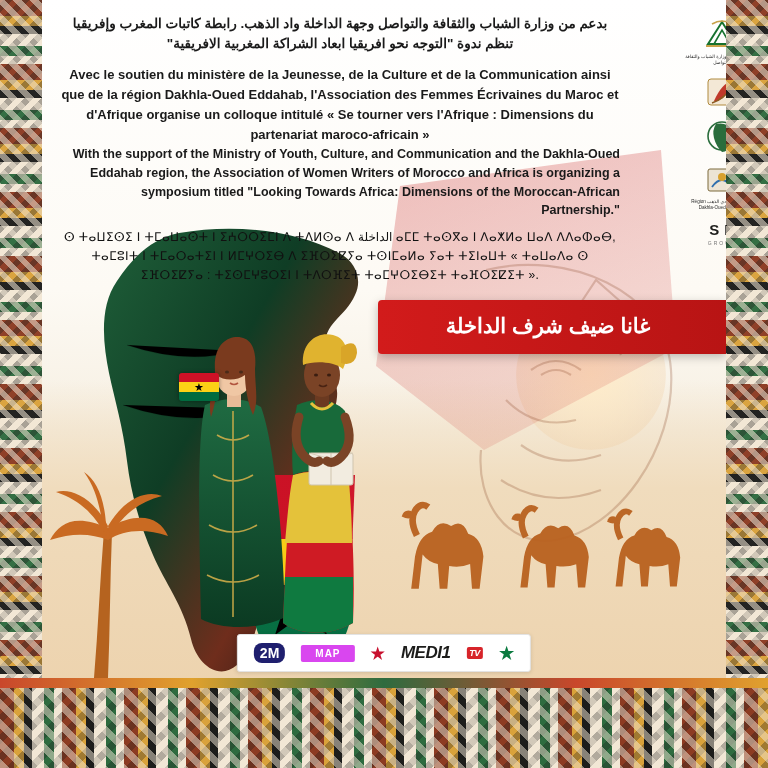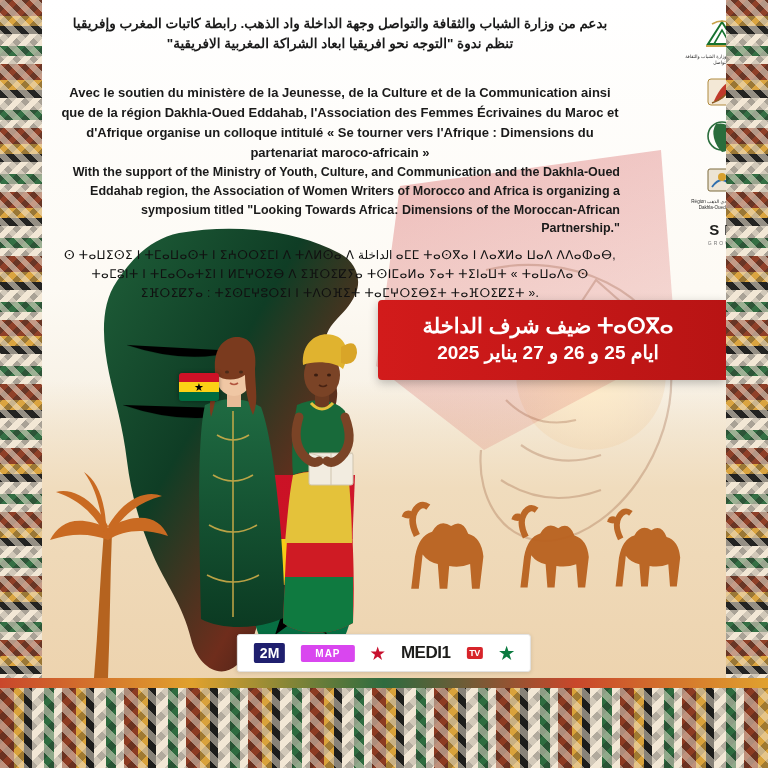--- a/index.html
+++ b/index.html
@@ -130,21 +130,21 @@
     top: 14px;
     width: 560px;
     text-align: center;
     color: #1a1a1a;
   }
   .hdr-ar {
     direction: rtl;
     font-weight: bold;
     font-size: 13.5px;
     line-height: 1.5;
-    margin-bottom: 28px;
+    margin-bottom: 10px;
   }
   .hdr-fr {
     font-weight: bold;
     font-size: 13px;
     line-height: 1.55;
   }
   .hdr-en {
     font-weight: bold;
     font-size: 12.5px;
     line-height: 1.5;
@@ -298,24 +298,24 @@
   .media-item {
     display: flex;
     align-items: center;
     justify-content: center;
     height: 26px;
     padding: 0 8px;
     font-weight: bold;
     font-size: 13px;
     color: #1d1d1b;
   }
-  .m-2m { background: #1f1f6e; color:#fff; border-radius:2px; padding: 2px 6px; font-size: 14px; }
+  .m-2m { background: #1f1f6e; color:#fff; border-radius:8px; padding: 2px 6px; font-size: 14px; }
   .m-map { background:#d946ef; color:#fff; font-size:10px; padding:3px 14px; border-radius:2px; letter-spacing:1px;}
   .m-snrt { color:#c8102e; font-size:16px; }
-  .m-medi { font-size: 17px; letter-spacing:-.5px; }
+  .m-medi { font-size: 17px; letter-spacing:-.5px;font-style:italic; }
   .m-medi .tv { background:#d7242a; color:#fff; font-size:9px; padding:1px 3px; border-radius:2px; margin-left:16px; vertical-align: middle;}
   .m-star { color:#0a7a3f; font-size:17px; }
 </style>
 </head>
 <body>
 
 <div id="poster">
 
   <div class="stage">
 
@@ -483,22 +483,21 @@
             <path d="M20 70 q4 -22 18 -26 q8 -14 20 -6 q12 -8 18 8 q14 4 16 24 l-4 34 h-8 l-2 -26
                      q-10 4 -22 2 l-2 24 h-8 l-2 -26 q-10 -2 -16 -10 l-4 36 h-8 z"></path>
             <path d="M22 48 q-8 -16 -2 -26 q6 -10 14 -4" fill="none" stroke="#b9611f" stroke-width="7"></path>
             <path d="M16 22 q-8 -2 -10 6 q8 4 12 0 z"></path>
           </g>
         </g>
       </svg>
     </div>
 
     <div class="date-banner">
-      <div class="l1">ⵜⴰⵙⴳⴰ ضيف شرف الداخلة</div>
-      <div class="l2">ايام 25 و 26 و 27 يناير 2025</div>
+      <div class="l1">غانا ضيف شرف الداخلة</div>
     </div>
 
     <div class="media-bar">
       <div class="media-item">
         <span class="m-2m"><span>2M</span></span>
       </div>
       <div class="media-item">
         <span class="m-map">MAP</span>
       </div>
       <div class="media-item">

